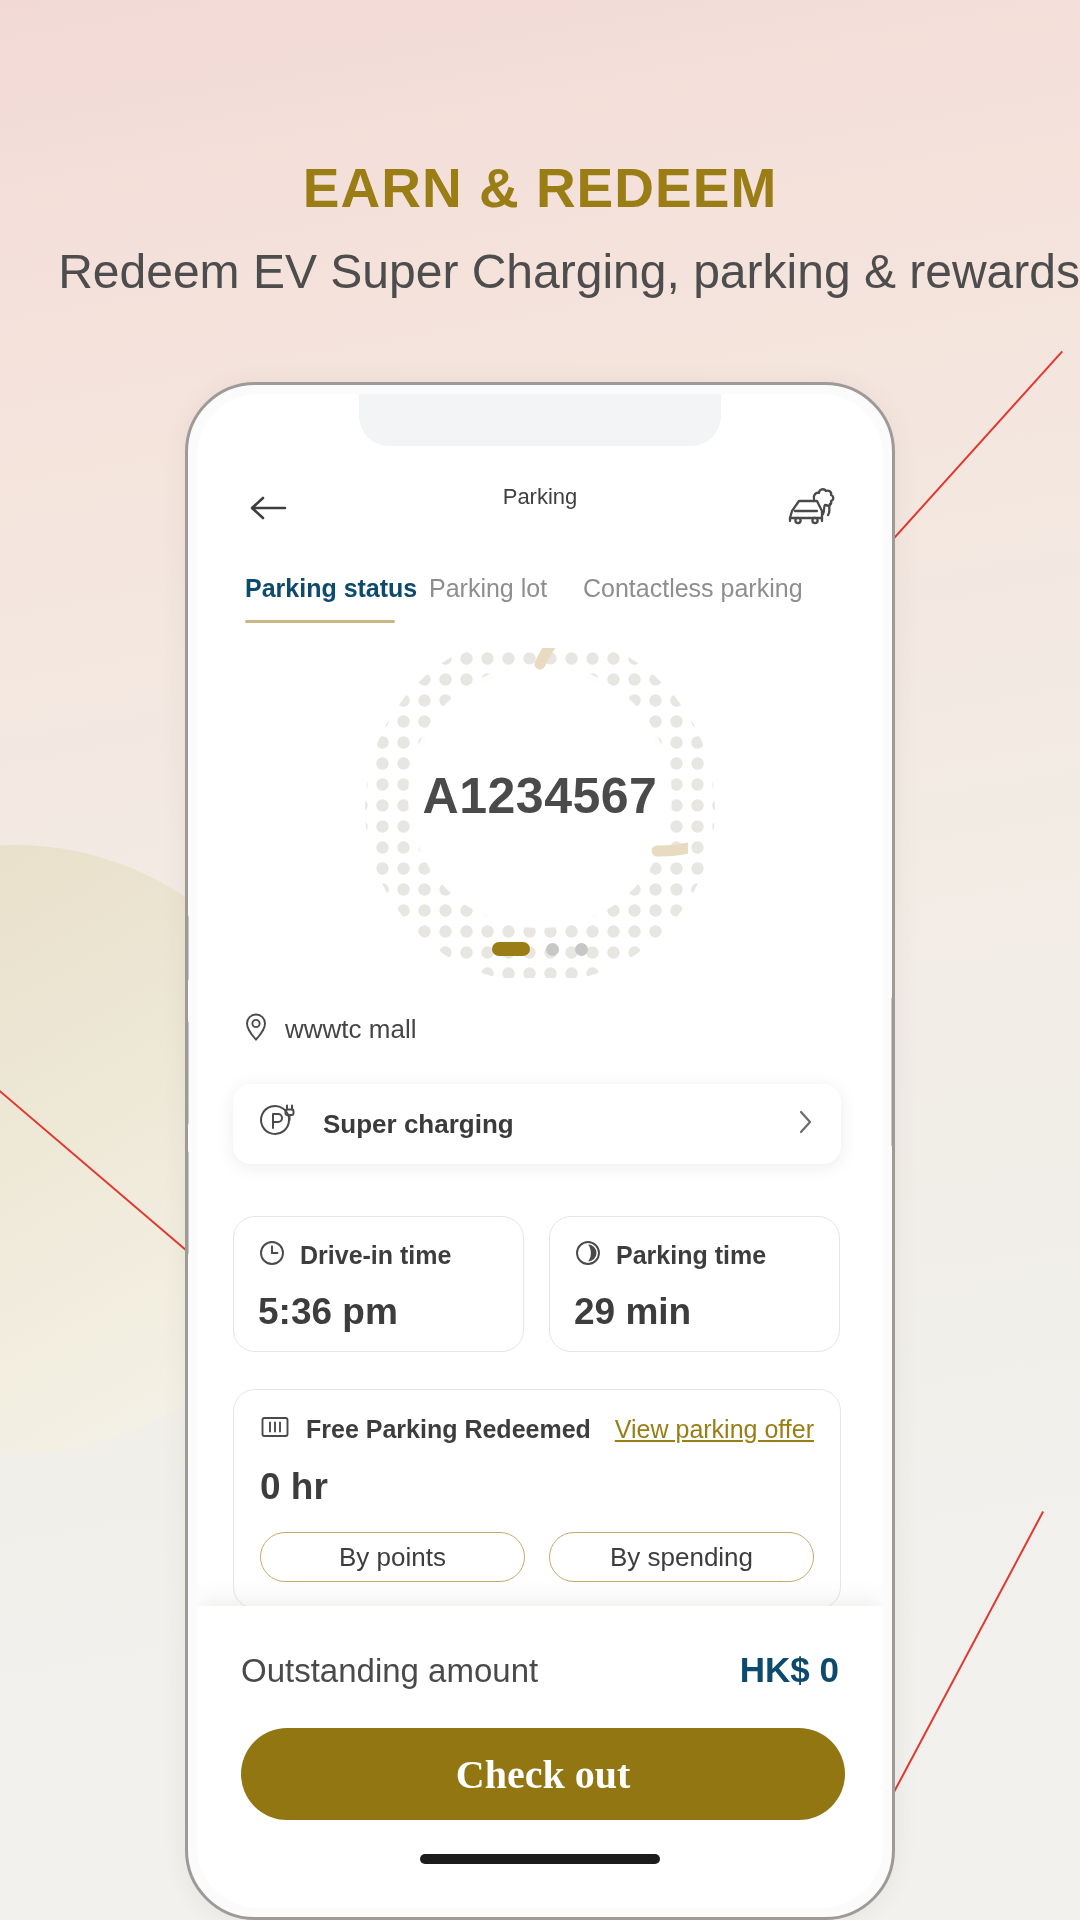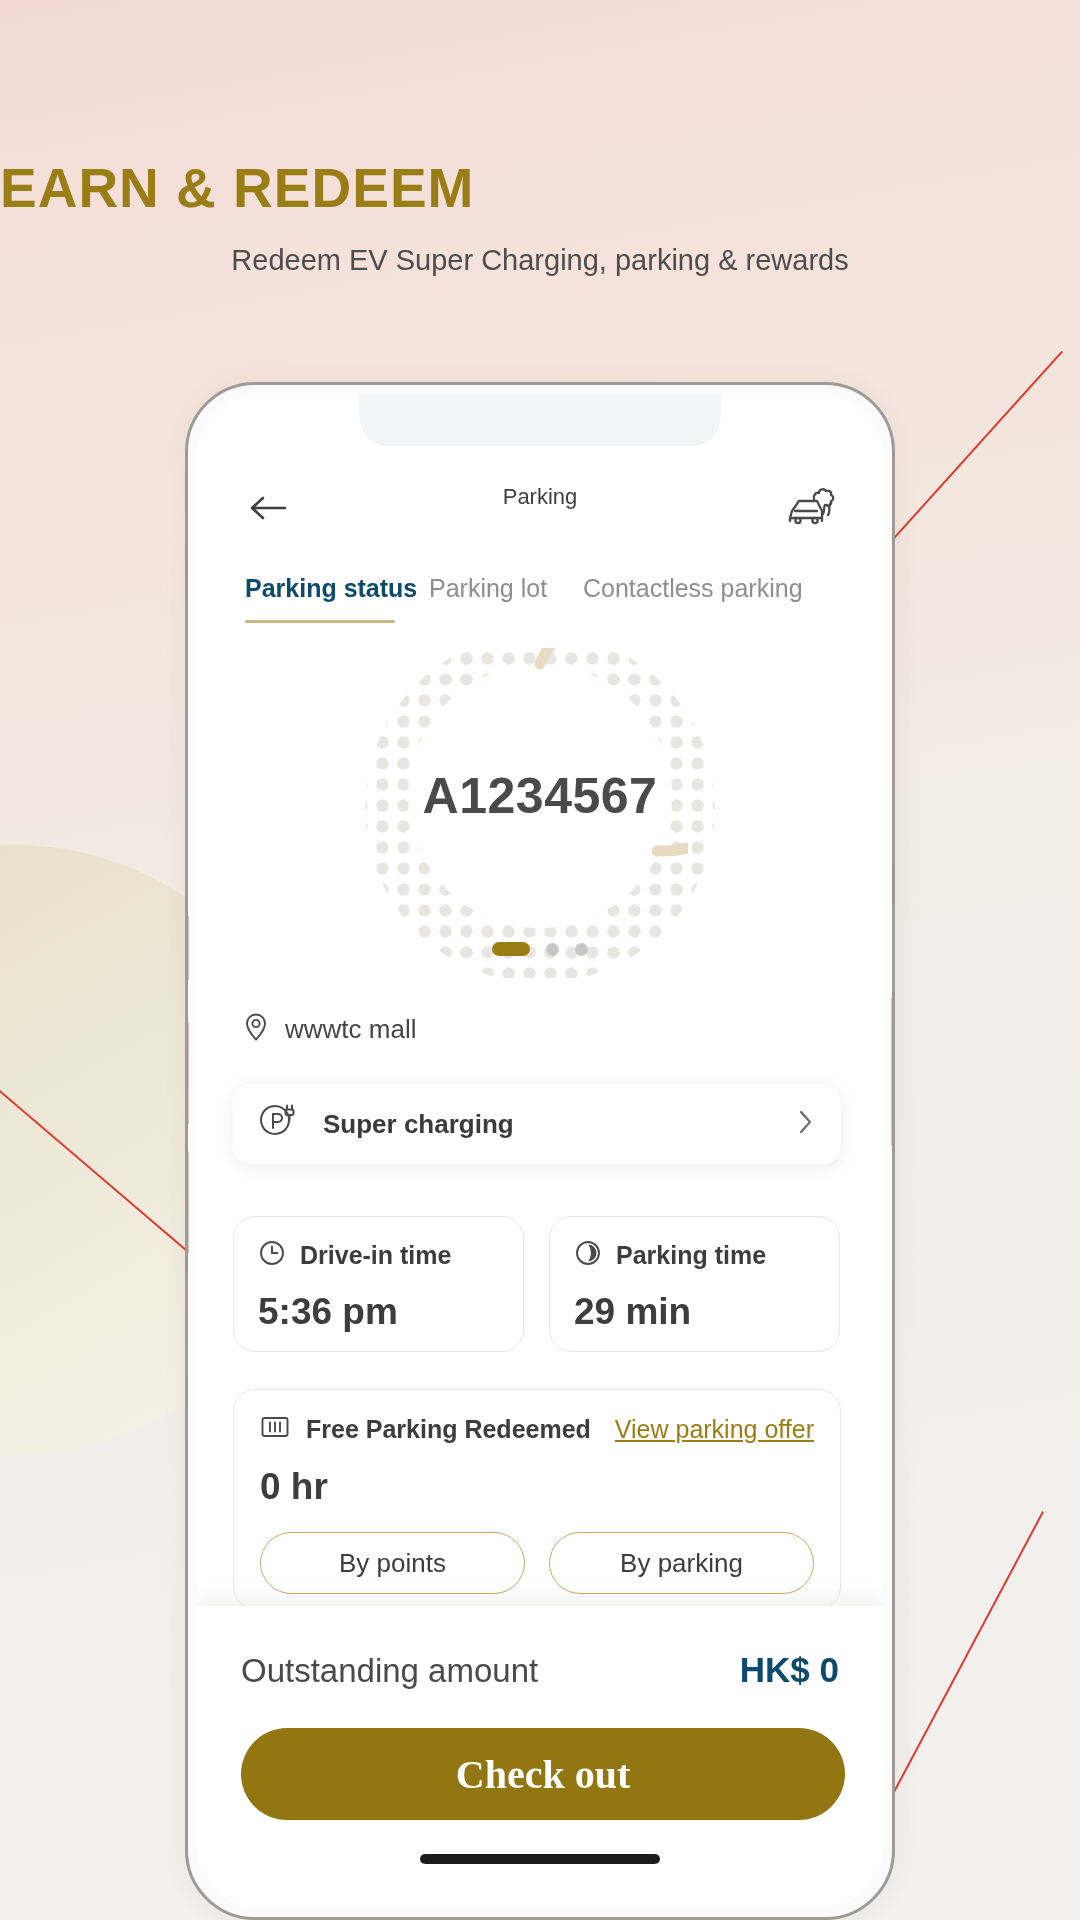--- a/index.html
+++ b/index.html
@@ -30,27 +30,28 @@
     opacity:.95;
   }
   .red-line { position:absolute; background:#e0392f; height:1.6px; transform-origin:0 0; }
   .rl1 { left:1063px; top:352px; width:640px; transform:rotate(132deg); }
   .rl2 { left:-14px; top:1078px; width:1010px; transform:rotate(40.5deg); }
   .rl3 { left:1044px; top:1512px; width:700px; transform:rotate(118deg); }
 
   
   .headline {
     position:absolute; top:156px; left:0; width:1080px;
+    text-align:center;
     font-size:55px; font-weight:bold; letter-spacing:1px;
     color:#9a7d14;
   }
   .subhead {
     position:absolute; top:244px; left:0; width:1080px;
-    text-align:center;
-    font-size:29px; font-weight:400; color:#4d4d4d;
+    text-align:right;
+    font-size:48px; font-weight:400; color:#4d4d4d;
   }
 
   
   .phone {
     position:absolute;
     left:185px; top:382px;
     width:710px; height:1538px;
     border:3px solid #9d9a98;
     border-radius:70px;
     background:#fbfbfb;
@@ -156,21 +157,21 @@
   }
   .free-head { display:flex; align-items:center; }
   .free-label { font-size:25px; font-weight:bold; color:#3d3d3d; margin-left:16px; }
   .offer-link {
     margin-left:auto; font-size:25px; color:#9a7d14;
     text-decoration:underline; cursor:pointer; white-space:nowrap;
   }
   .free-value { margin-top:22px; font-size:37px; font-weight:bold; color:#3d3d3d; }
   .pill-row { margin-top:24px; display:flex; gap:24px; }
   .pill {
-    width:268px; height:62px; border:1.5px solid #c6a96c; border-radius:32px;
+    width:268px; height:50px; border:1.5px solid #c6a96c; border-radius:32px;
     display:flex; align-items:center; justify-content:center;
     font-size:26px; color:#3d3d3d; cursor:pointer; background:#fff;
   }
 
   
   .bottom-bar {
     position:absolute; left:0; bottom:0; width:100%; height:302px;
     background:#fff; box-shadow:0 -6px 22px rgba(110,100,92,.10);
     border-top-left-radius:4px; border-top-right-radius:4px;
   }
@@ -355,21 +356,21 @@
               <rect x="2.5" y="4" width="25" height="18" rx="2" fill="none" stroke="#4a4a4a" stroke-width="1.9"></rect>
               <path d="M10 8.5 v9 M15 8.5 v9 M20 8.5 v9" stroke="#4a4a4a" stroke-width="1.9" stroke-linecap="round"></path>
             </svg>
           </span>
           <span class="free-label">Free Parking Redeemed</span>
           <span class="offer-link">View parking offer</span>
         </div>
         <div class="free-value">0 hr</div>
         <div class="pill-row">
           <div class="pill">By points</div>
-          <div class="pill">By parking</div>
+          <div class="pill">By spending</div>
         </div>
       </div>
 
       <div class="bottom-bar">
         <div class="amount-row">
           <span class="amount-label">Outstanding amount</span>
           <span class="amount-value">HK$ 0</span>
         </div>
         <button class="checkout-btn">Check out</button>
         <div class="home-indicator"></div>

